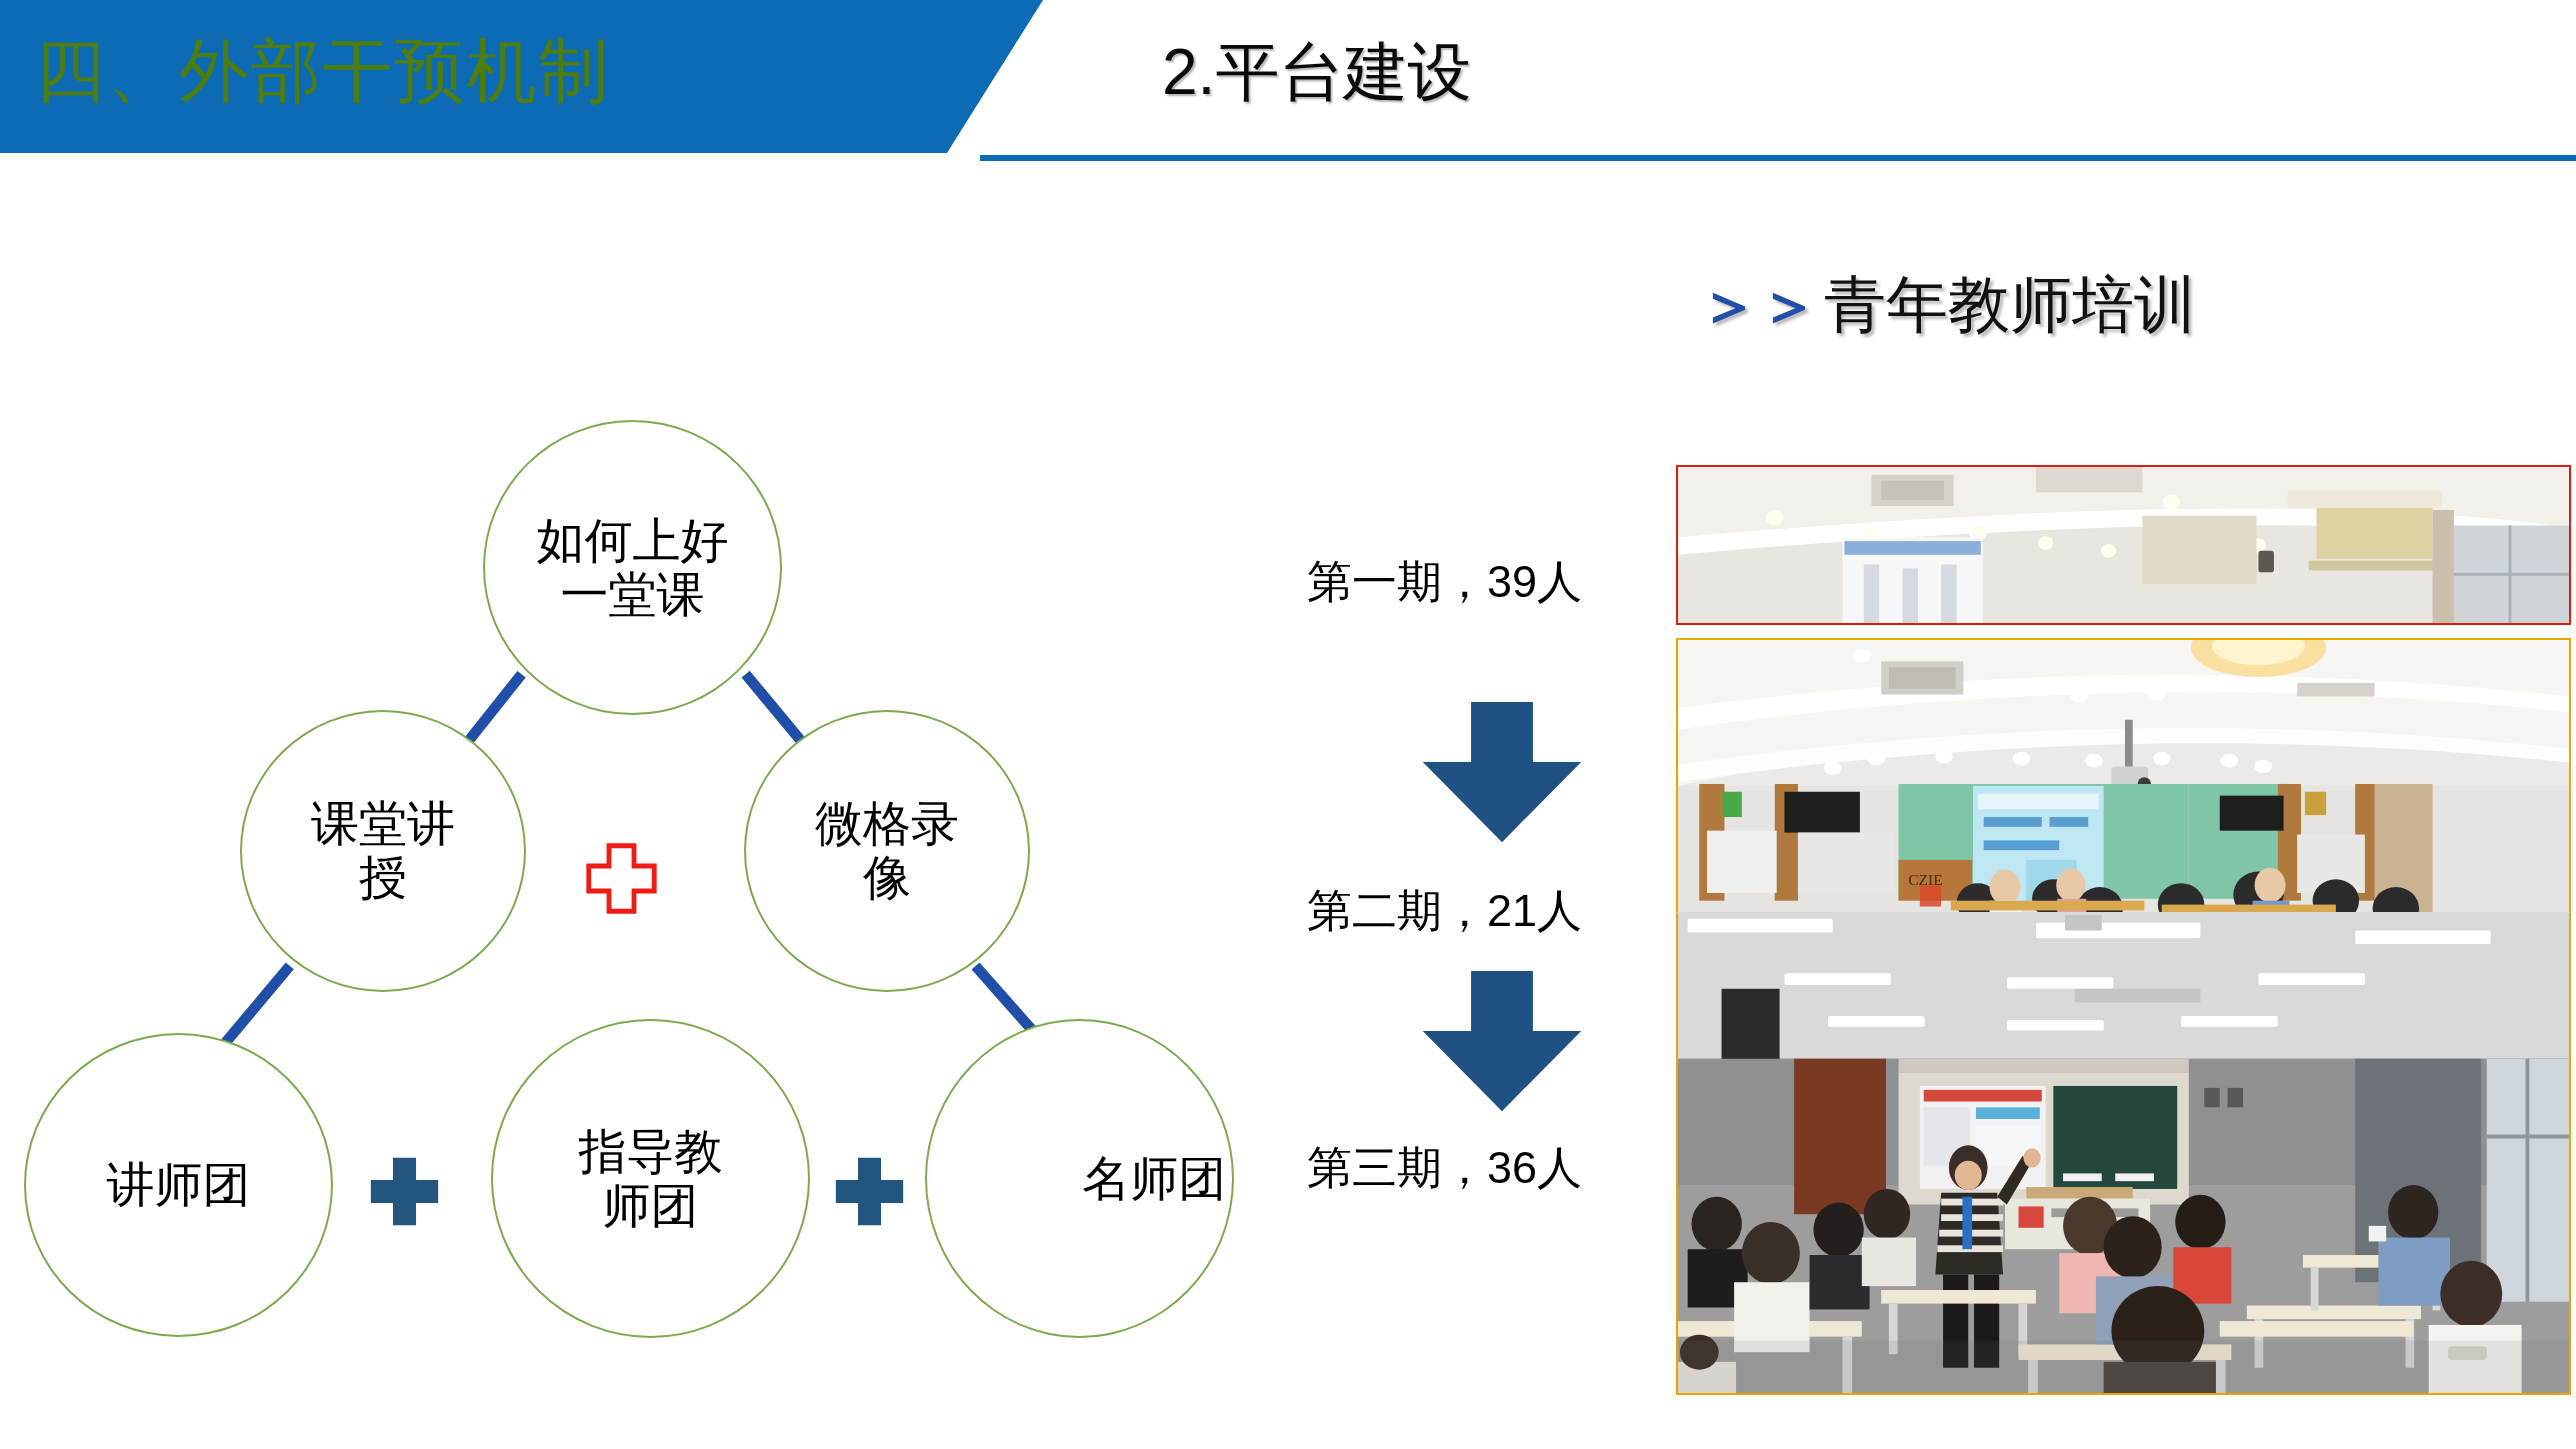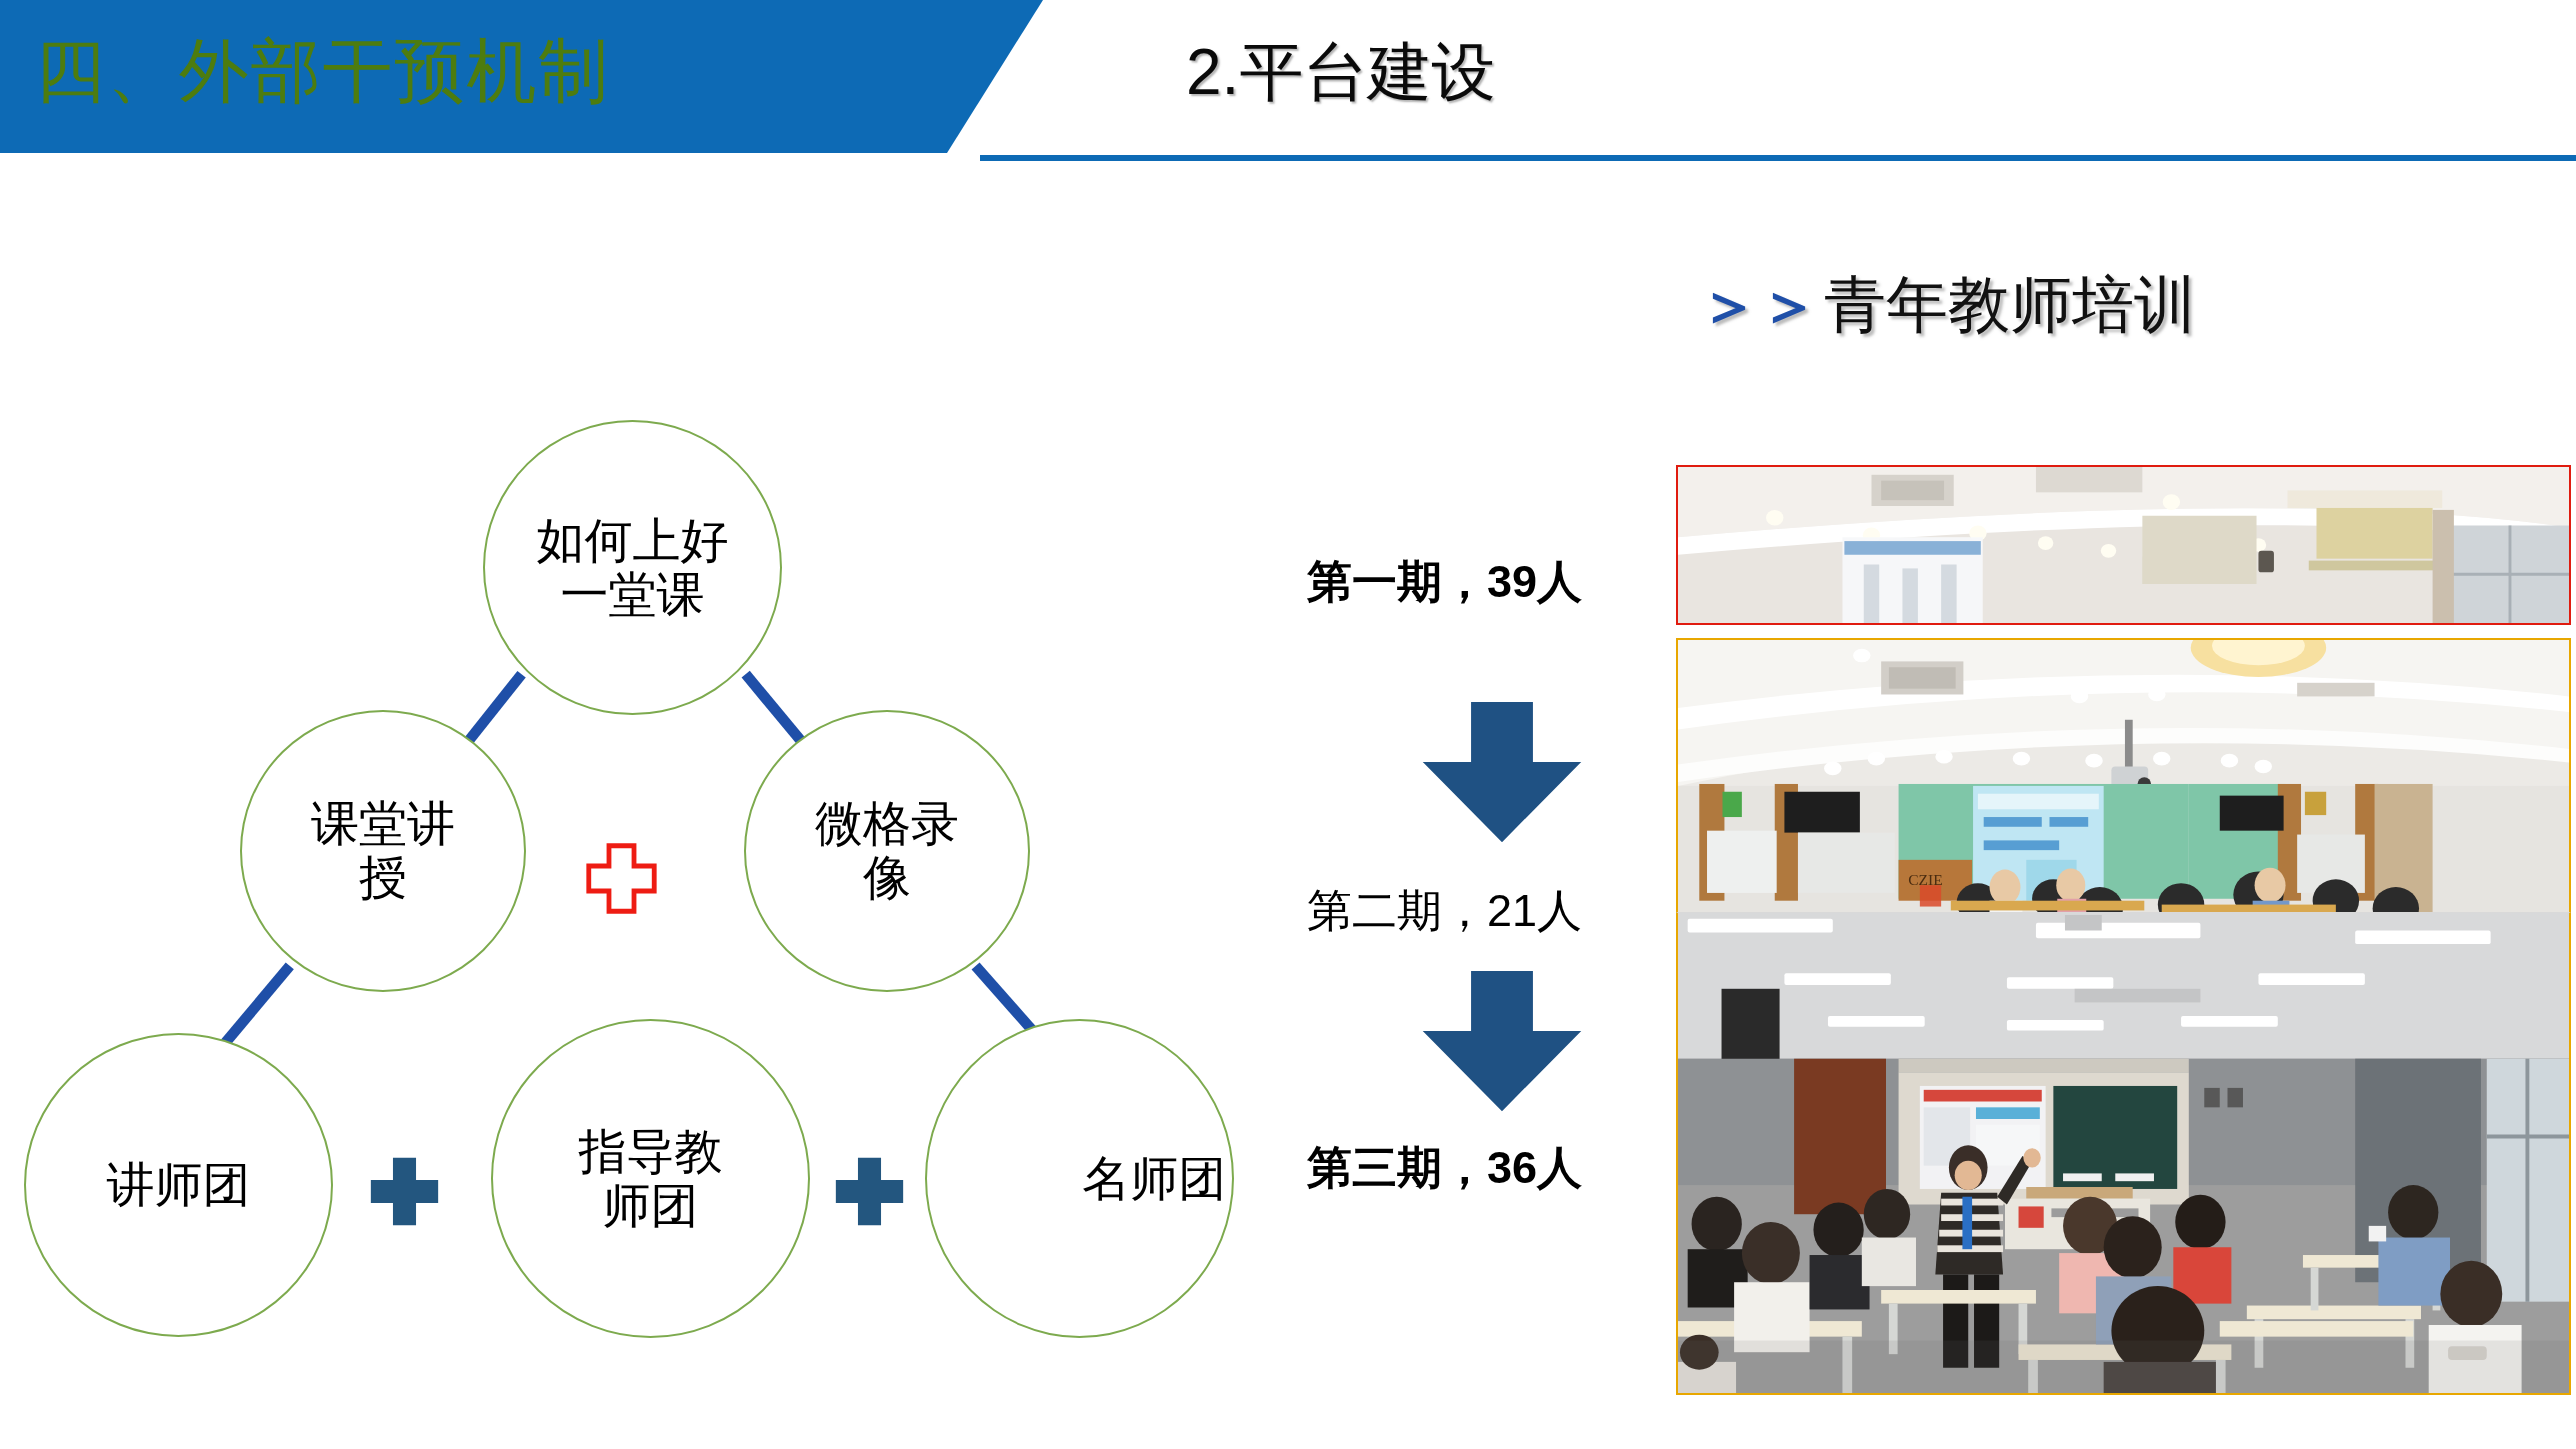--- a/index.html
+++ b/index.html
@@ -30,21 +30,21 @@
     left: 35px;
     top: 25px;
     font-size: 70px;
     font-weight: normal;
     color: #4d7c0f;
     letter-spacing: 1.9px;
     white-space: nowrap;
   }
   .header-sub {
     position: absolute;
-    left: 1186px;
+    left: 1162px;
     top: 29px;
     font-size: 64px;
     font-weight: normal;
     color: #0a0a0a;
     white-space: nowrap;
     text-shadow: 1.9px 1.9px 1.9px rgba(120,120,120,.55);
   }
   .header-rule {
     position: absolute;
     left: 980px;
@@ -121,21 +121,21 @@
   .cb-1 { left: 367px; top: 787px; }
   .cb-2 { left: 832px; top: 787px; }
 
   
   .phase {
     position: absolute;
     white-space: nowrap;
     font-size: 45px;
     color: #000;
   }
-  .phase.bold { font-weight: bold; }
+  .phase.bold { font-weight: normal; }
   .p1 { left: 1307px; top: 552px; }
   .p2 { left: 1307px; top: 881px; }
   .p3 { left: 1307px; top: 1138px; }
 
   .arrow {
     position: absolute;
     width: 174px;
     height: 145px;
   }
   .a1 { left: 1415px; top: 702px; }

